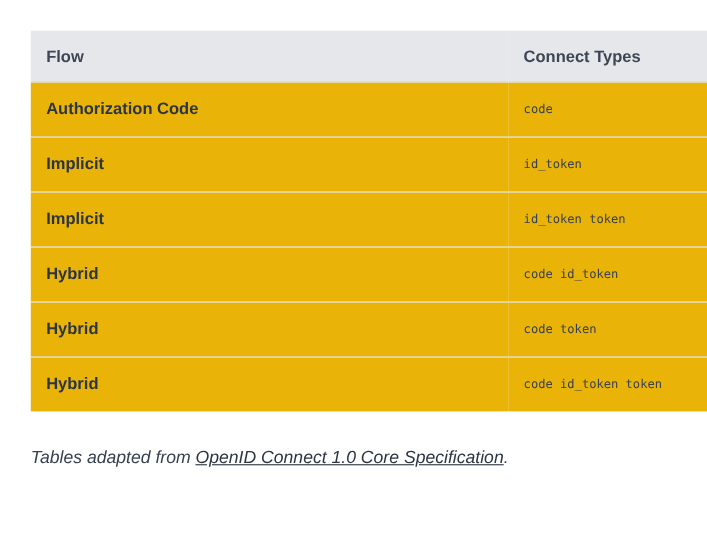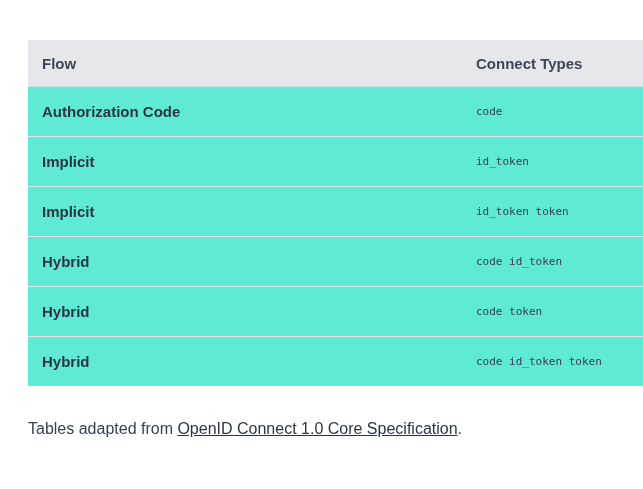--- a/index.html
+++ b/index.html
@@ -16,52 +16,53 @@
     margin: 15px 0 0 0;
     font-size: 28px;
     font-weight: 700;
     color: #1f2733;
     letter-spacing: -0.3px;
     line-height: 1.15;
   }
   table.flow-table {
     border-collapse: collapse;
     width: 615px;
-    margin-top: 40px;
+    margin-top: 28px;
     table-layout: fixed;
   }
   .flow-table col.col-flow { width: 434px; }
   .flow-table th {
     background: #e6e7ea;
     text-align: left;
     font-size: 15px;
     font-weight: 700;
     color: #3d4654;
     padding: 15px 14px 14px 14px;
     border-bottom: 1px solid #d7d8db;
   }
   .flow-table td {
     padding: 16px 14px;
     border-bottom: 1px solid #e4e4e7;
     vertical-align: middle;
-    background: #5eead4;
+    background: #eab308;
   }
   .flow-table tbody tr:last-child td { border-bottom: none; }
   td.flow-cell {
     font-size: 15px;
     font-weight: 700;
     color: #2b3544;
   }
   td.rt-cell {
     font-family: "DejaVu Sans Mono", monospace;
     font-size: 11px;
     color: #374151;
   }
   .footer-note {
     margin: 34px 0 0 0;
+    font-style: italic;
     font-size: 16px;
     color: #374151;
   }
   .spec-link {
     color: #2b3544;
     text-decoration: underline;
     cursor: pointer;
   }
 </style>
 </head>

